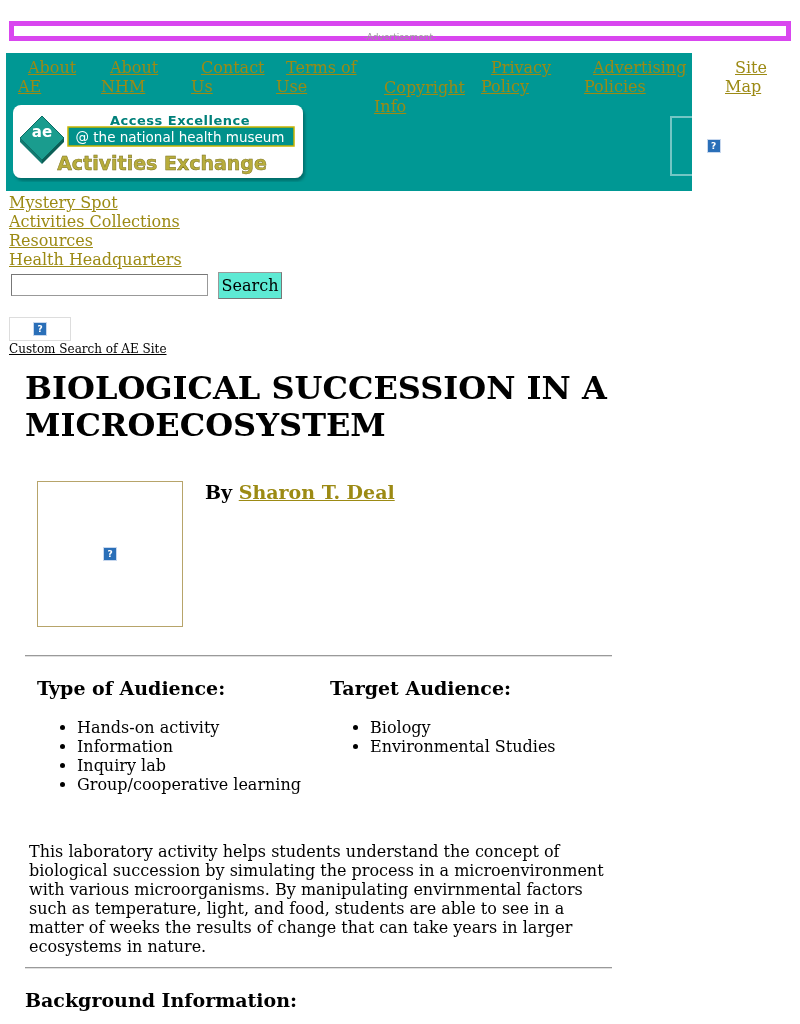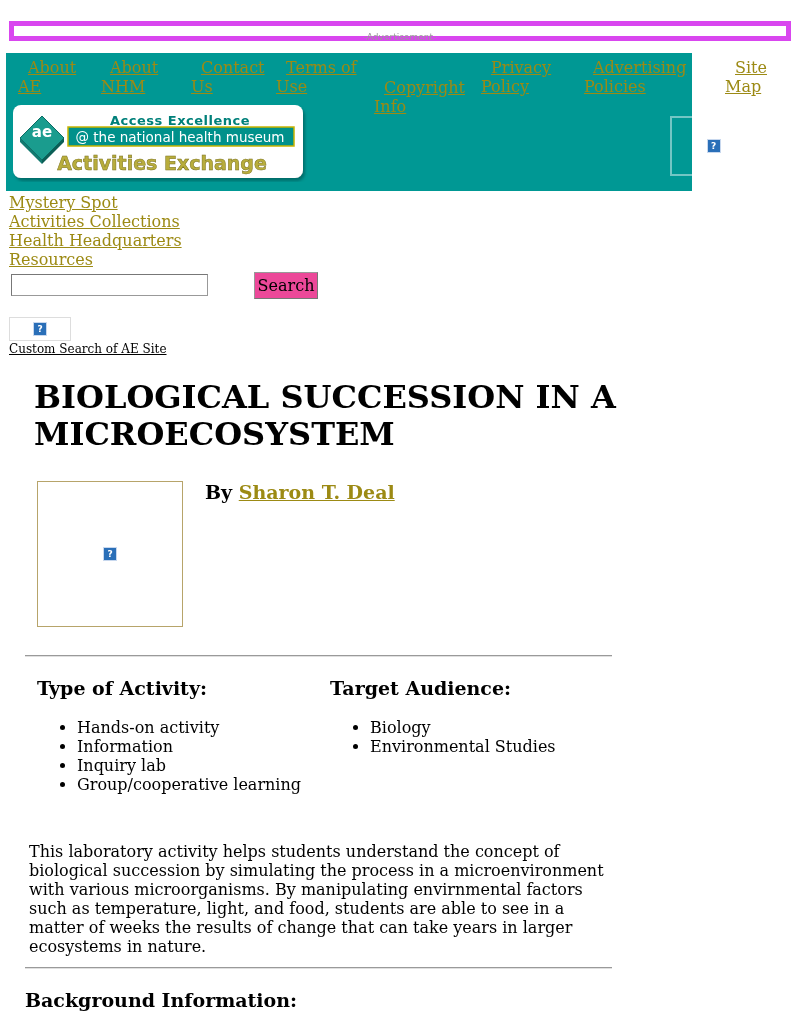--- a/index.html
+++ b/index.html
@@ -52,34 +52,34 @@
   }
   .sidenav a { display: block; }
 
   .search-input {
     position: absolute; left: 11px; top: 274px; width: 197px; height: 22px;
     border: 1px solid #999; border-top-color: #777; border-left-color: #777;
     background: #fff; padding: 0 3px; font-family: "DejaVu Serif", serif; font-size: 14px;
   }
   .search-btn {
     position: absolute; left: 218px; top: 272px; width: 64px; height: 27px;
-    background: #ec4899; border: 1px solid #999; border-right-color: #777; border-bottom-color: #777;
-    font-family: "DejaVu Serif", serif; font-size: 16px; padding: 0; color: #000; margin-left: 36px;
+    background: #5eead4; border: 1px solid #999; border-right-color: #777; border-bottom-color: #777;
+    font-family: "DejaVu Serif", serif; font-size: 16px; padding: 0; color: #000;
   }
 
   .cse-img {
     position: absolute; left: 9px; top: 317px; width: 62px; height: 24px;
     border: 1px solid #ddd; display: flex; align-items: flex-start; justify-content: center; padding-top: 4px;
   }
   .cse-label {
     position: absolute; left: 9px; top: 340px; font-size: 12px; line-height: 19px; text-decoration: underline;
   }
 
   .title {
-    position: absolute; left: 25px; top: 370px; width: 600px; margin: 9px;
+    position: absolute; left: 25px; top: 370px; width: 600px; margin: 0;
     font-family: "DejaVu Serif", serif; font-weight: bold; font-size: 32px; line-height: 37px;
   }
 
   .author-img {
     position: absolute; left: 37px; top: 481px; width: 146px; height: 146px;
     border: 1px solid #b7a46a; display: flex; align-items: center; justify-content: center;
   }
   .byline {
     position: absolute; left: 205px; top: 480px; font-weight: bold; font-size: 19px; line-height: 24px;
   }
@@ -170,22 +170,22 @@
   </div>
 
   <div class="header-img">
     <div class="broken-img">?</div>
   </div>
 </div>
 
 <nav class="sidenav">
   <a href="#">Mystery Spot</a>
   <a href="#">Activities Collections</a>
+  <a href="#">Resources</a>
   <a href="#">Health Headquarters</a>
-  <a href="#">Resources</a>
 </nav>
 
 <input class="search-input" type="text" placeholder="" style="">
 <button class="search-btn">Search</button>
 
 <div class="cse-img">
   <div class="broken-img">?</div>
 </div>
 <div class="cse-label">Custom Search of AE Site</div>
 
@@ -194,21 +194,21 @@
 <div class="author-img">
   <div class="broken-img">?</div>
 </div>
 <div class="byline">
   <span>By</span>
   <a href="#">Sharon T. Deal</a>
 </div>
 
 <div class="hr" style="top:655px;"></div>
 
-<h3 class="col-h" style="left:37px; top:676px;">Type of Activity:</h3>
+<h3 class="col-h" style="left:37px; top:676px;">Type of Audience:</h3>
 <ul class="col-list" style="left:37px; top:718px;">
   <li>Hands-on activity</li>
   <li>Information</li>
   <li>Inquiry lab</li>
   <li>Group/cooperative learning</li>
 </ul>
 
 <h3 class="col-h" style="left:330px; top:676px;">Target Audience:</h3>
 <ul class="col-list" style="left:330px; top:718px;">
   <li>Biology</li>

